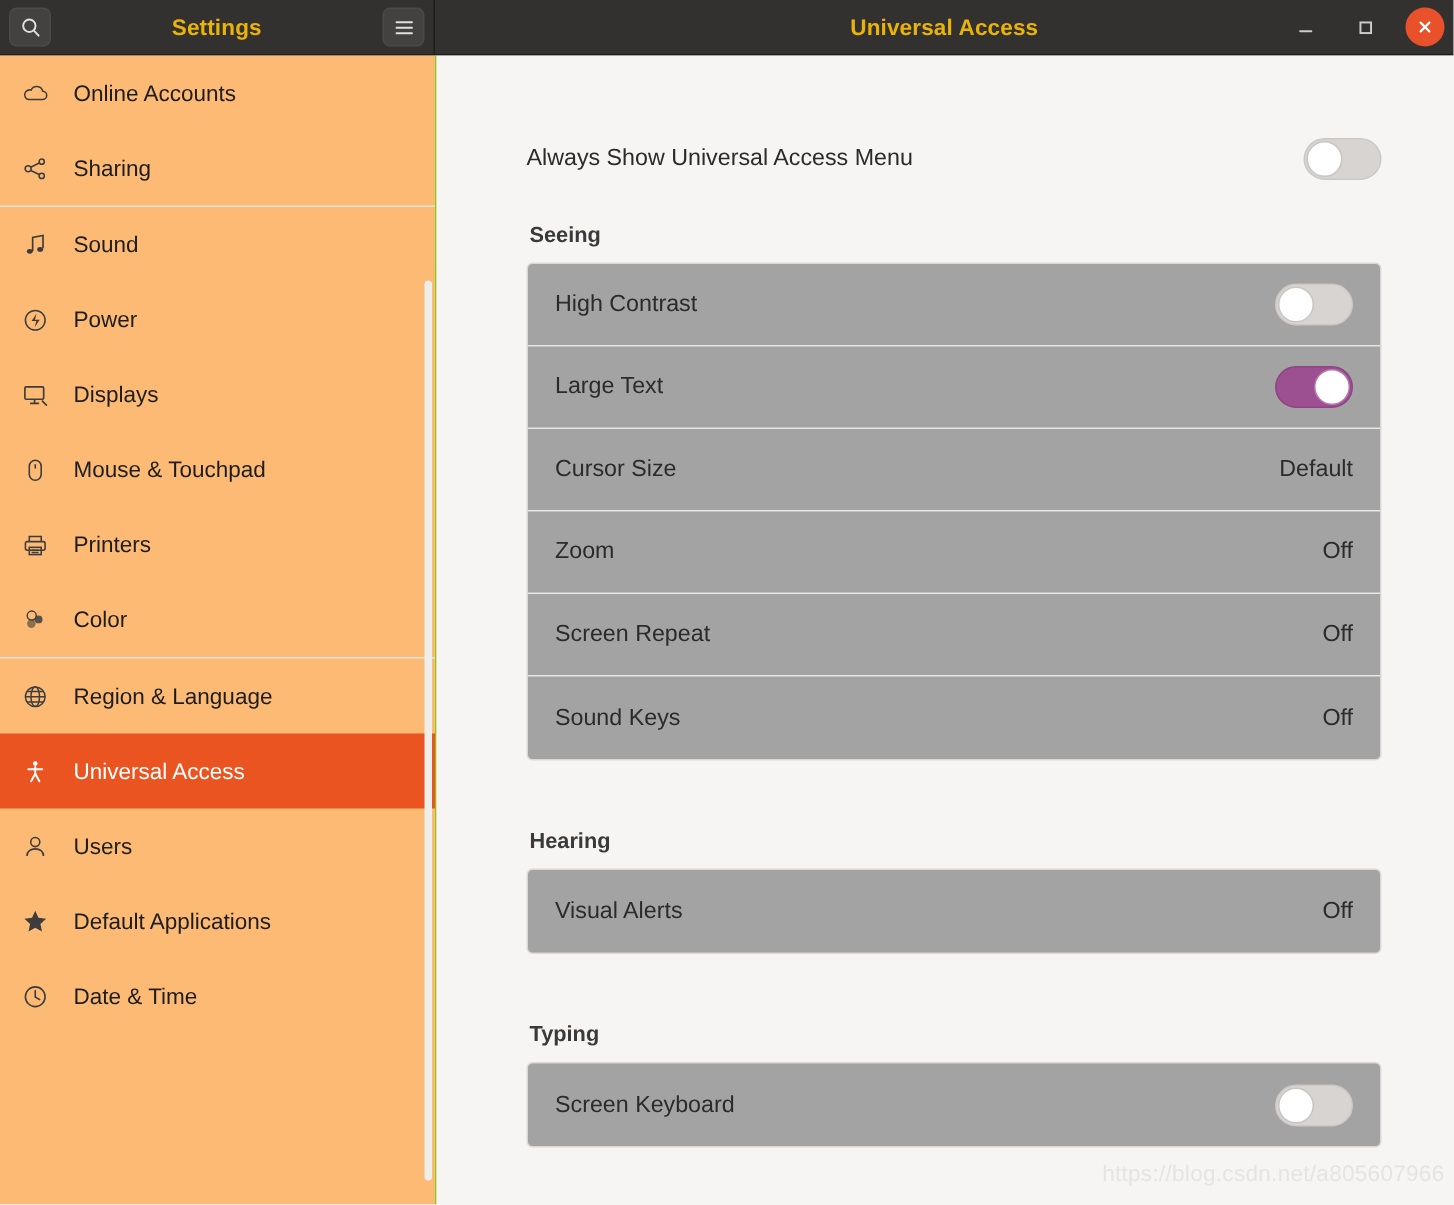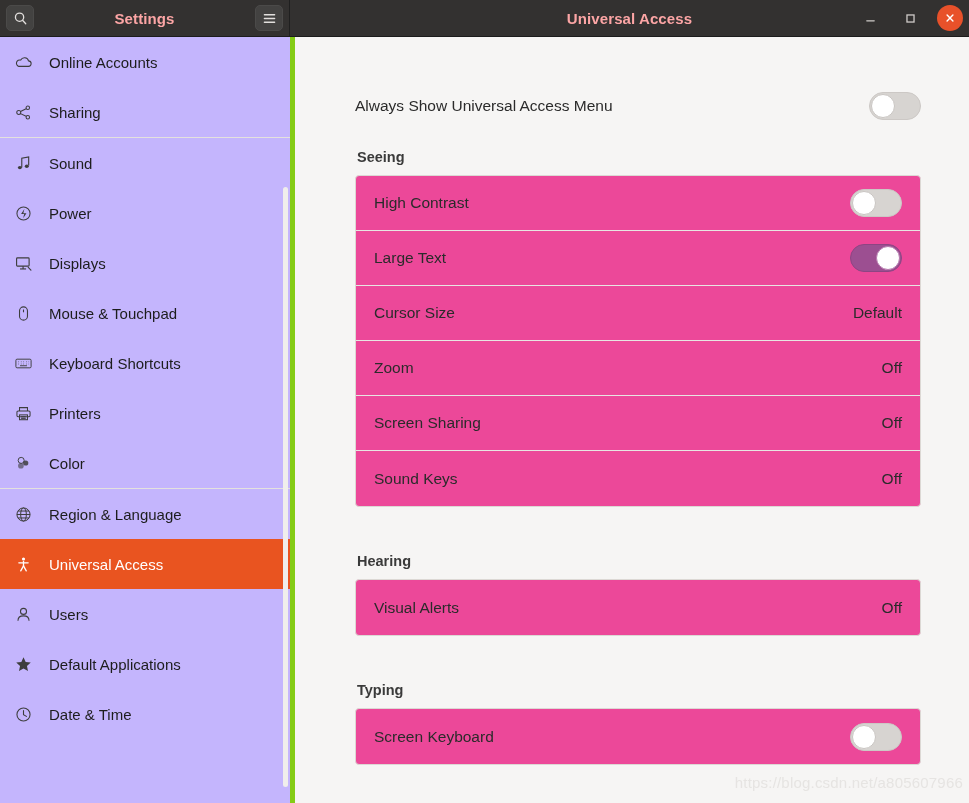--- a/index.html
+++ b/index.html
@@ -57,21 +57,21 @@
     background: #434241;
     border: 1px solid #4b4a49;
     display: flex;
     align-items: center;
     justify-content: center;
     cursor: pointer;
     box-sizing: border-box;
   }
   .hdr-btn svg { display:block; }
   .win-title {
-    color: #fca5a5;
+    color: #eab308;
     font-size: 15px;
     font-weight: bold;
     letter-spacing: .1px;
   }
   .left-title {
     position: absolute;
     left: 0; right: 0;
     text-align: center;
     pointer-events: none;
   }
@@ -107,22 +107,22 @@
   .body-row {
     flex: 1;
     display: flex;
     min-height: 0;
   }
 
   
   .sidebar {
     width: 290px;
     flex: 0 0 290px;
-    background: #c4b5fd;
-    border-right: 5px solid #84cc16;
+    background: #fdba74;
+    border-right: 1px solid #84cc16;
     position: relative;
     overflow: hidden;
   }
   .side-item {
     height: 50px;
     display: flex;
     align-items: center;
     padding-left: 12px;
     box-sizing: border-box;
     cursor: pointer;
@@ -180,21 +180,21 @@
     font-size: 15.5px;
     color: #2b2b2b;
   }
   .section-title {
     font-size: 14.5px;
     font-weight: bold;
     color: #3a3a3a;
     margin: 12px 0 10px 2px;
   }
   .card {
-    background: #ec4899;
+    background: #a3a3a3;
     border: 1px solid #dcd8d4;
     border-radius: 4px;
     overflow: hidden;
   }
   .card-row {
     height: 55px;
     display: flex;
     align-items: center;
     justify-content: space-between;
     padding: 0 18px;
@@ -372,39 +372,20 @@
             <span class="s-icon">
               <svg width="19" height="19" viewBox="0 0 22 22" fill="none" stroke="currentColor" stroke-width="1.25">
                 <rect x="6.4" y="3.3" width="9.2" height="15.4" rx="4.6"></rect>
                 <line x1="11" y1="6.4" x2="11" y2="9.6"></line>
               </svg>
             </span>
             <span>Mouse &amp; Touchpad</span>
           </div>
           <div class="side-item">
             <span class="s-icon">
-              <svg width="19" height="19" viewBox="0 0 22 22" fill="none" stroke="currentColor" stroke-width="1.1">
-                <rect x="2.2" y="6" width="17.6" height="10" rx="1.4"></rect>
-                <line x1="5" y1="9" x2="5.6" y2="9"></line>
-                <line x1="8" y1="9" x2="8.6" y2="9"></line>
-                <line x1="11" y1="9" x2="11.6" y2="9"></line>
-                <line x1="14" y1="9" x2="14.6" y2="9"></line>
-                <line x1="17" y1="9" x2="17.4" y2="9"></line>
-                <line x1="5" y1="11.6" x2="5.6" y2="11.6"></line>
-                <line x1="8" y1="11.6" x2="8.6" y2="11.6"></line>
-                <line x1="11" y1="11.6" x2="11.6" y2="11.6"></line>
-                <line x1="14" y1="11.6" x2="14.6" y2="11.6"></line>
-                <line x1="17" y1="11.6" x2="17.4" y2="11.6"></line>
-                <line x1="7" y1="13.6" x2="15" y2="13.6"></line>
-              </svg>
-            </span>
-            <span>Keyboard Shortcuts</span>
-          </div>
-          <div class="side-item">
-            <span class="s-icon">
               <svg width="19" height="19" viewBox="0 0 22 22" fill="none" stroke="currentColor" stroke-width="1.2">
                 <path d="M6.4 8.2V4.2h9.2v4"></path>
                 <rect x="3.4" y="8.2" width="15.2" height="6.6" rx="1.4"></rect>
                 <rect x="6.4" y="12.6" width="9.2" height="5.6"></rect>
                 <line x1="8.2" y1="14.8" x2="13.6" y2="14.8"></line>
                 <line x1="8.2" y1="16.6" x2="13.6" y2="16.6"></line>
               </svg>
             </span>
             <span>Printers</span>
           </div>
@@ -499,21 +480,21 @@
             </div>
             <div class="card-row">
               <span class="row-label">Cursor Size</span>
               <span class="row-value">Default</span>
             </div>
             <div class="card-row">
               <span class="row-label">Zoom</span>
               <span class="row-value">Off</span>
             </div>
             <div class="card-row">
-              <span class="row-label">Screen Sharing</span>
+              <span class="row-label">Screen Repeat</span>
               <span class="row-value">Off</span>
             </div>
             <div class="card-row">
               <span class="row-label">Sound Keys</span>
               <span class="row-value">Off</span>
             </div>
           </div>
           <div class="spacer-lg"></div>
           <div class="section-title">Hearing</div>
           <div class="card">

